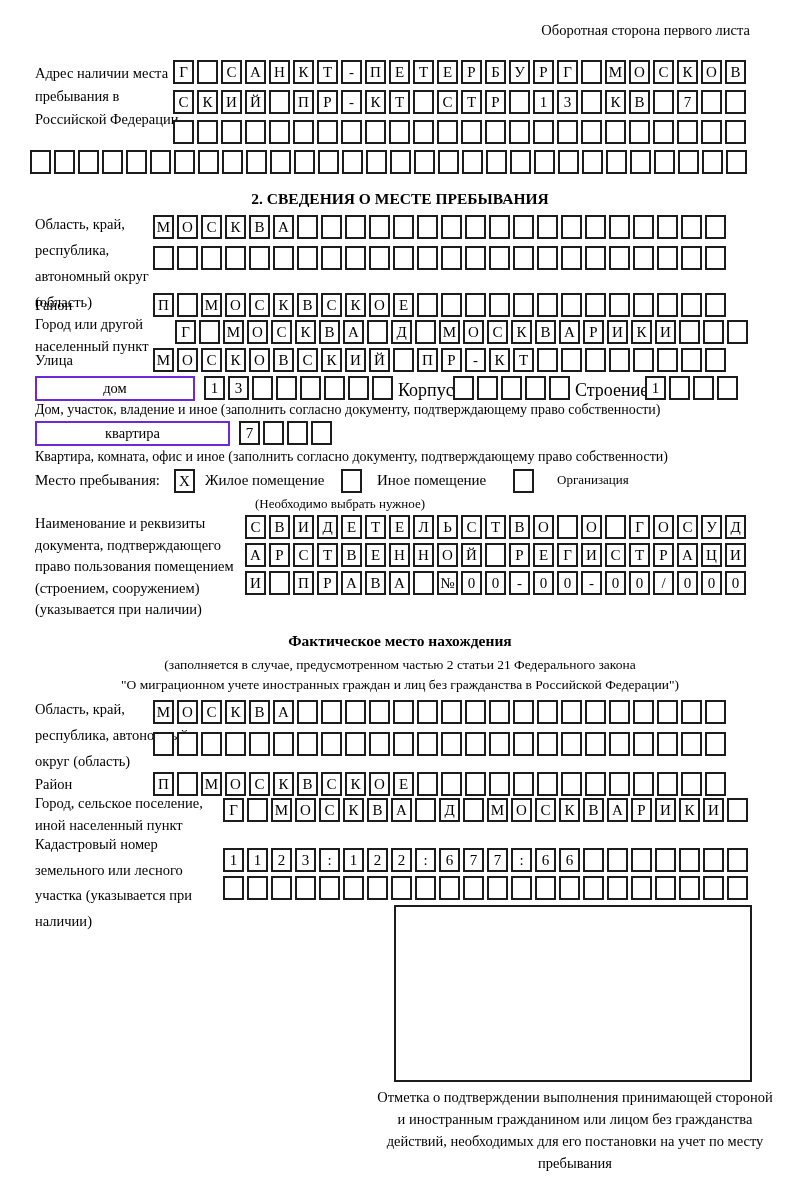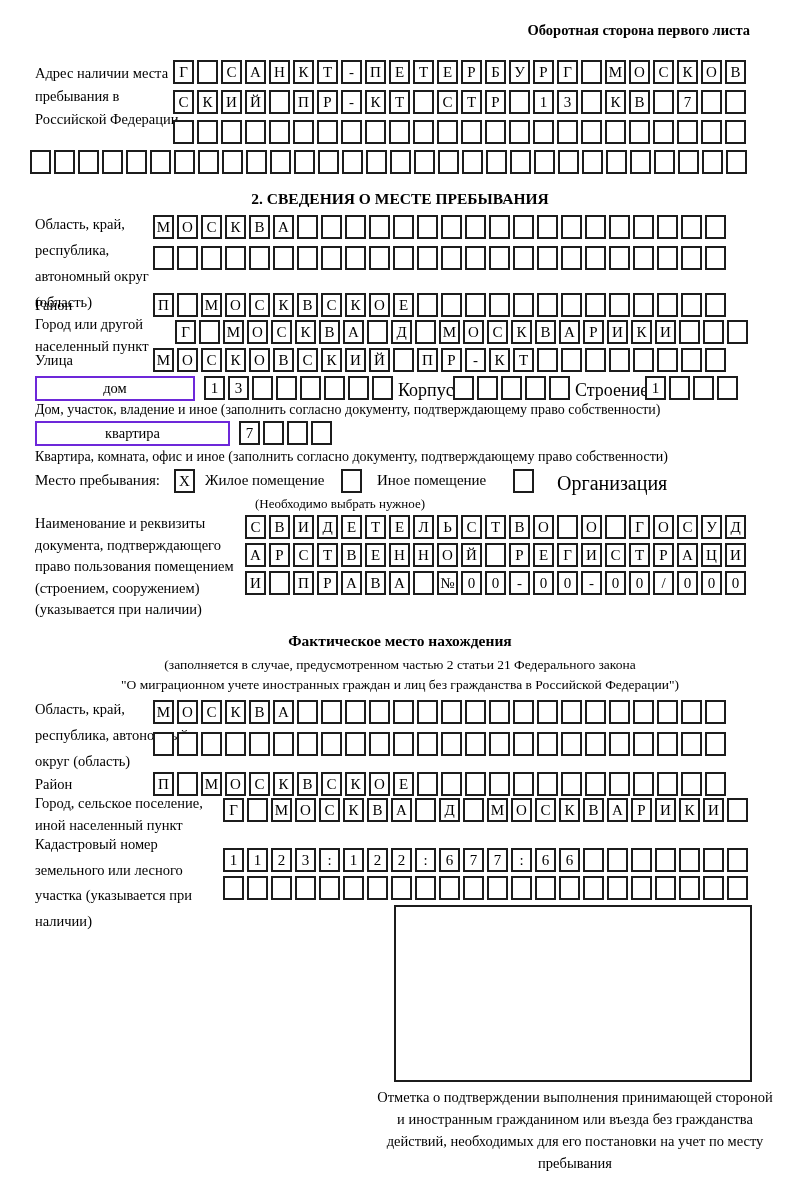--- a/index.html
+++ b/index.html
@@ -23,21 +23,21 @@
   .note.f135 { font-size:13.5px; }
   .note.f14 { font-size:14px; }
   .title { position:absolute; left:0; width:800px; text-align:center; font-weight:bold; font-size:15.5px; }
   .fieldbox {
     position:absolute; box-sizing:border-box; border:2px solid #6d28d9; height:25px;
     display:flex; align-items:center; justify-content:center; font-size:14.5px; background:#fff;
   }
   .inline-lbl { position:absolute; font-size:18px; }
   .stampbox { position:absolute; box-sizing:border-box; border:2.5px solid #1c1c1c; background:#fff; }
   .stampnote { position:absolute; font-size:14.5px; line-height:22px; text-align:center; }
-  .hdr { position:absolute; font-size:14.5px;font-weight:bold; }
+  .hdr { position:absolute; font-size:14.5px; }
 </style>
 </head>
 <body>
 
 <div class="page">
 
   <div class="hdr" style="top:22px; left:0; width:750px; text-align:right;">Оборотная сторона первого листа</div>
 
   <div class="lbl lh23" style="left:35px; top:62px; width:150px;">Адрес наличии места пребывания в Российской Федерации</div>
   <div class="row" style="left:173px; top:60px;">
@@ -333,21 +333,21 @@
       <span class="cell">X</span>
     </div>
   <div class="inline-lbl" style="left:205px; top:472px; font-size:15px;">Жилое помещение</div>
   <div class="row" style="left:341px; top:469px;">
       <span class="cell"></span>
     </div>
   <div class="inline-lbl" style="left:377px; top:472px; font-size:15px;">Иное помещение</div>
   <div class="row" style="left:513px; top:469px;">
       <span class="cell"></span>
     </div>
-  <div class="inline-lbl" style="left:557px; top:472px; font-size:20px;">Организация</div>
+  <div class="inline-lbl" style="left:557px; top:472px; font-size:13px;">Организация</div>
   <div class="note" style="left:130px; top:496px; width:420px; text-align:center;">(Необходимо выбрать нужное)</div>
 
   <div class="lbl" style="left:35px; top:513px; width:212px;">Наименование и реквизиты документа, подтверждающего право пользования помещением (строением, сооружением) (указывается при наличии)</div>
   <div class="row" style="left:245px; top:515px;">
       <span class="cell">С</span>
       <span class="cell">В</span>
       <span class="cell">И</span>
       <span class="cell">Д</span>
       <span class="cell">Е</span>
       <span class="cell">Т</span>
@@ -570,15 +570,15 @@
       <span class="cell"></span>
       <span class="cell"></span>
       <span class="cell"></span>
       <span class="cell"></span>
       <span class="cell"></span>
       <span class="cell"></span>
       <span class="cell"></span>
     </div>
 
   <div class="stampbox" style="left:394px; top:905px; width:358px; height:177px;"></div>
-  <div class="stampnote" style="left:375px; top:1086px; width:400px;">Отметка о подтверждении выполнения принимающей стороной и иностранным гражданином или въезда без гражданства действий, необходимых для его постановки на учет по месту пребывания</div>
+  <div class="stampnote" style="left:375px; top:1086px; width:400px;">Отметка о подтверждении выполнения принимающей стороной и иностранным гражданином или лицом без гражданства действий, необходимых для его постановки на учет по месту пребывания</div>
 
 </div>
 
 </body></html>

